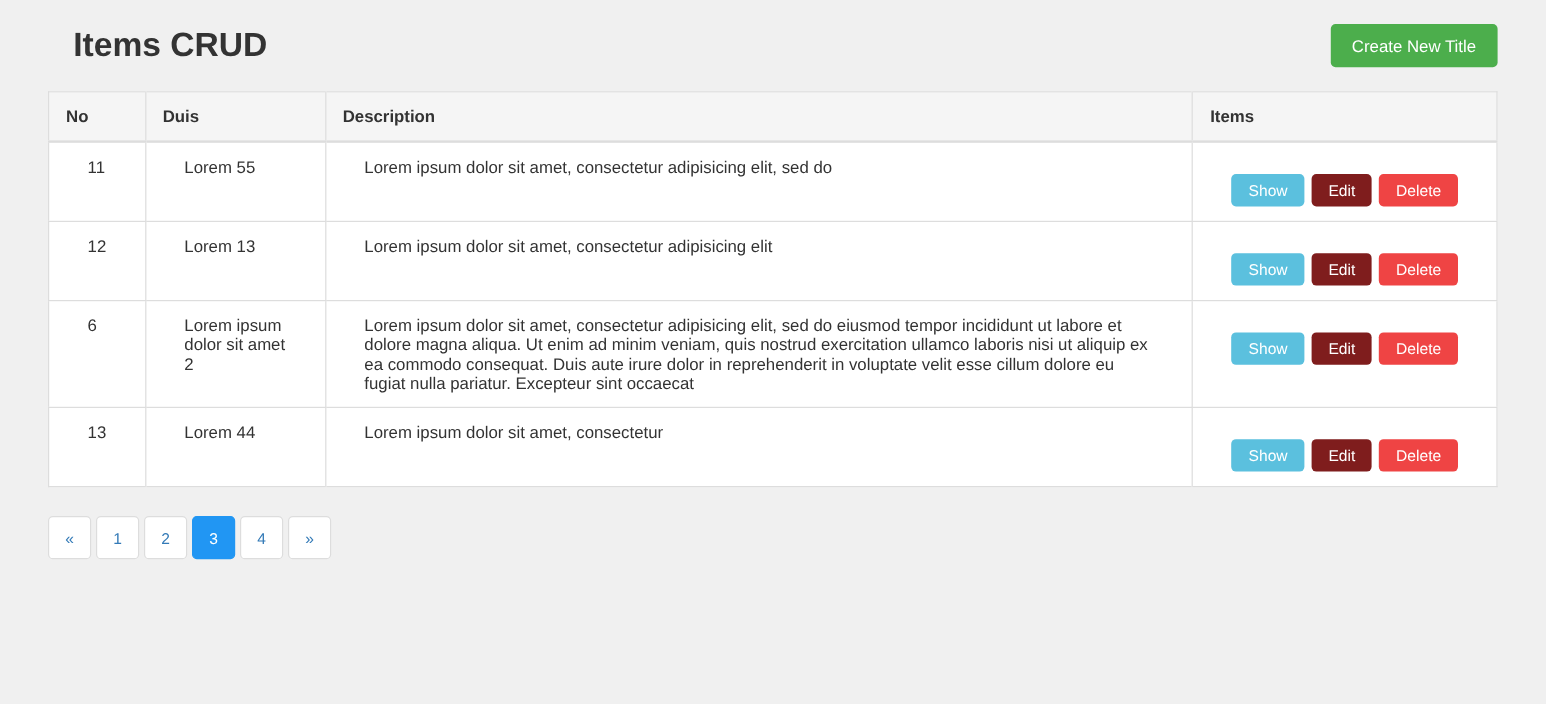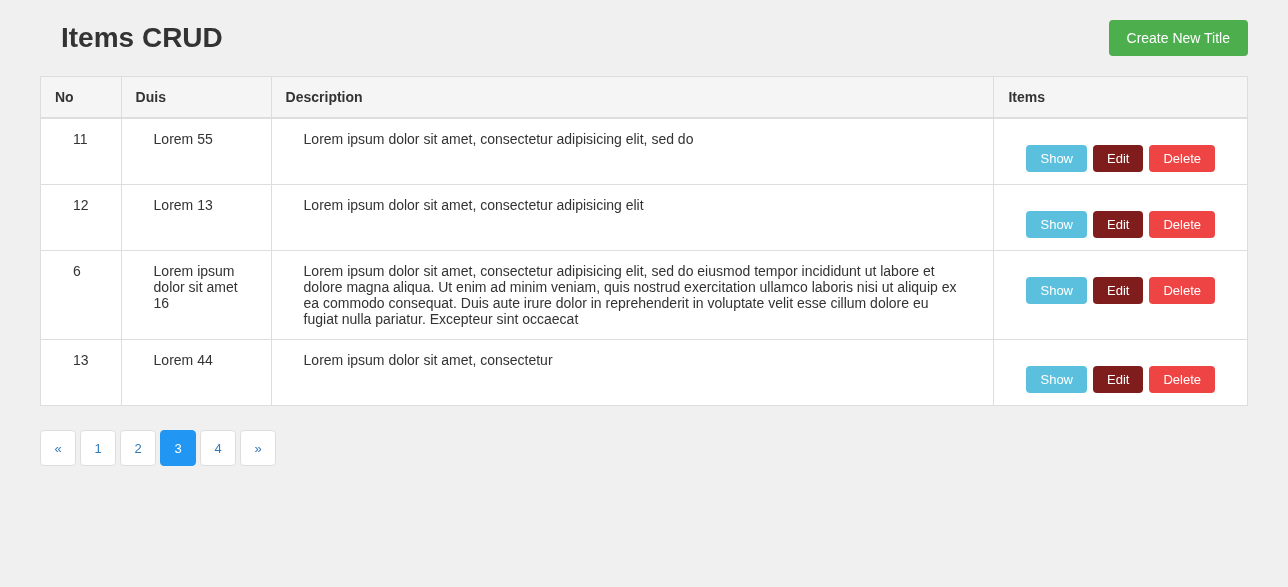--- a/index.html
+++ b/index.html
@@ -163,21 +163,21 @@
         <td class="col-action">
           <div class="action-cell">
             <button class="btn-show">Show</button>
             <button class="btn-edit">Edit</button>
             <button class="btn-delete">Delete</button>
           </div>
         </td>
       </tr>
       <tr>
         <td>6</td>
-        <td>Lorem ipsum dolor sit amet 16</td>
+        <td>Lorem ipsum dolor sit amet 2</td>
         <td>Lorem ipsum dolor sit amet, consectetur adipisicing elit, sed do eiusmod tempor incididunt ut labore et dolore magna aliqua. Ut enim ad minim veniam, quis nostrud exercitation ullamco laboris nisi ut aliquip ex ea commodo consequat. Duis aute irure dolor in reprehenderit in voluptate velit esse cillum dolore eu fugiat nulla pariatur. Excepteur sint occaecat</td>
         <td class="col-action">
           <div class="action-cell">
             <button class="btn-show">Show</button>
             <button class="btn-edit">Edit</button>
             <button class="btn-delete">Delete</button>
           </div>
         </td>
       </tr>
       <tr>

